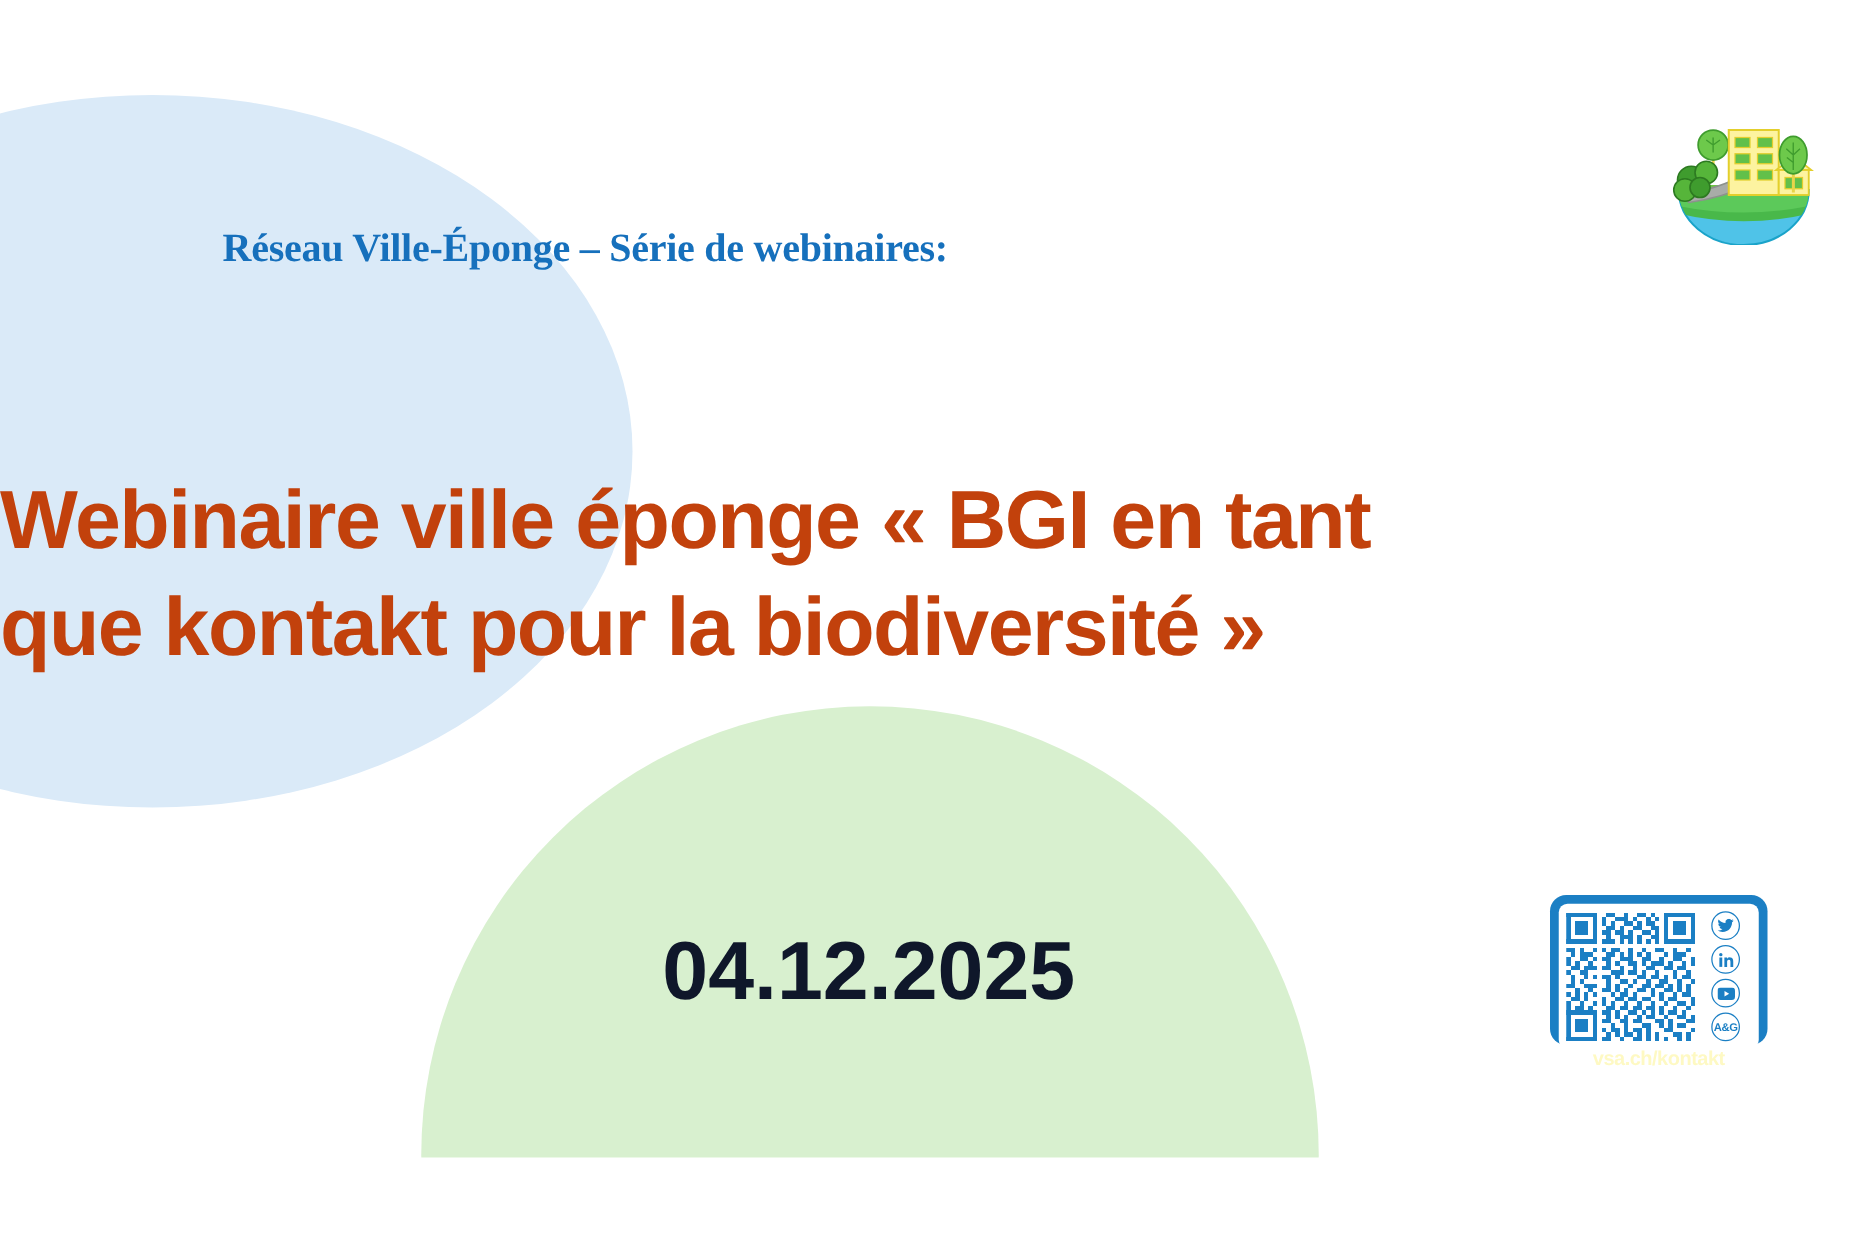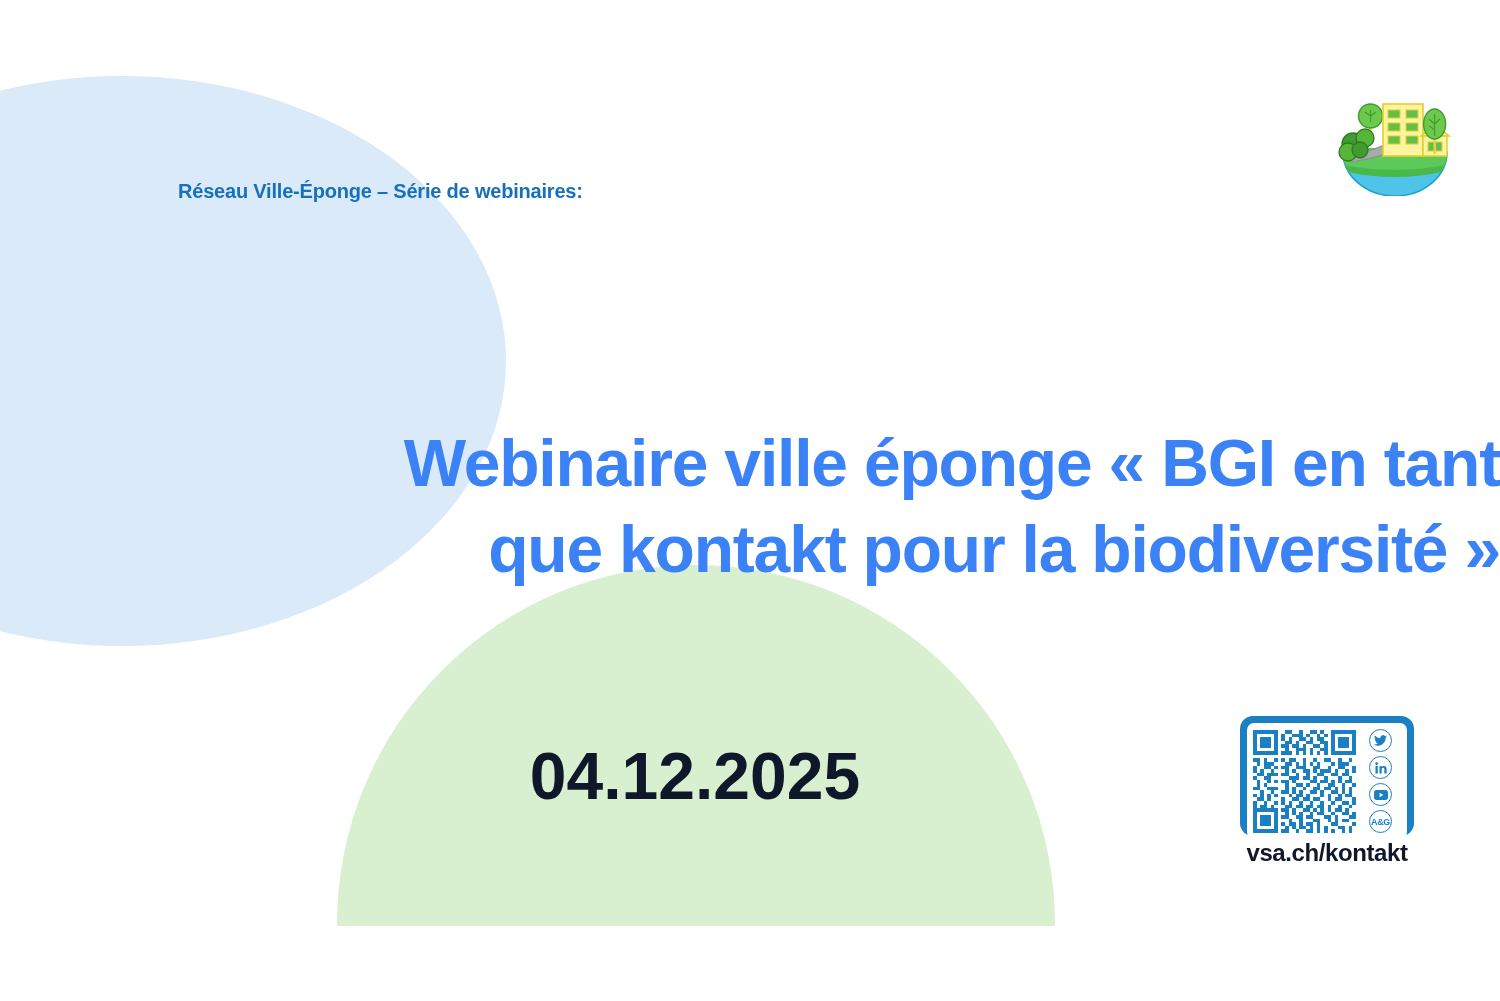--- a/index.html
+++ b/index.html
@@ -48,38 +48,38 @@
 
   
   .content {
     position: absolute;
     inset: 0;
   }
   .eyebrow {
     position: absolute;
     left: 178px;
     top: 180px;
-    font-size: 20px;
+    font-size: 32px;
     font-weight: bold;
     color: #1670bc;
     letter-spacing: -0.2px;
     white-space: nowrap;
+    font-family: Liberation Serif, serif;
   }
   .main-title {
     position: absolute;
     left: 0;
     top: 372px;
     width: 1500px;
-    text-align: right;
+    text-align: left;
     font-size: 66px;
     line-height: 86px;
     font-weight: bold;
-    color: #3b82f6;
+    color: #c2410c;
     letter-spacing: -1.2px;
-    margin-top: 48px;
   }
   .main-title .tline {
     display: block;
     white-space: nowrap;
   }
   .event-date {
     position: absolute;
     left: 0;
     top: 736px;
     width: 1390px;
@@ -152,22 +152,22 @@
     font-size: 9px;
     font-weight: bold;
     color: #1b7fc4;
     letter-spacing: -0.3px;
   }
   .qr-caption {
     flex: 1;
     display: flex;
     align-items: center;
     justify-content: center;
-    color: #0f172a;
-    font-size: 24px;
+    color: #fef9c3;
+    font-size: 16px;
     font-weight: bold;
     letter-spacing: -0.4px;
     padding-bottom: 2px;
   }
 </style>
 </head>
 <body>
 
 <div class="slide">
 

